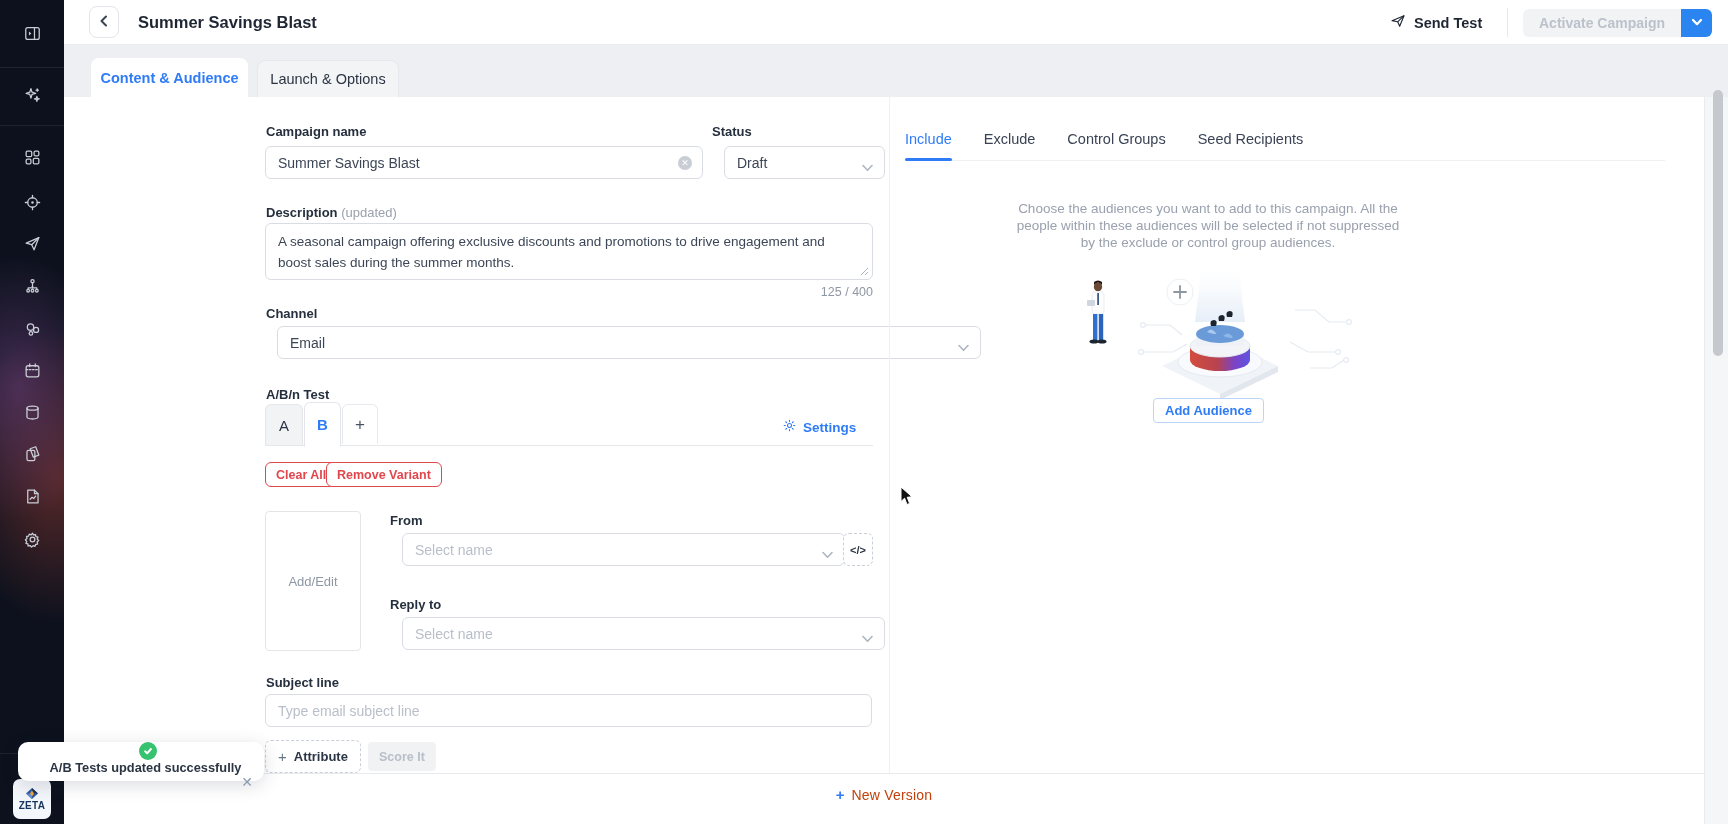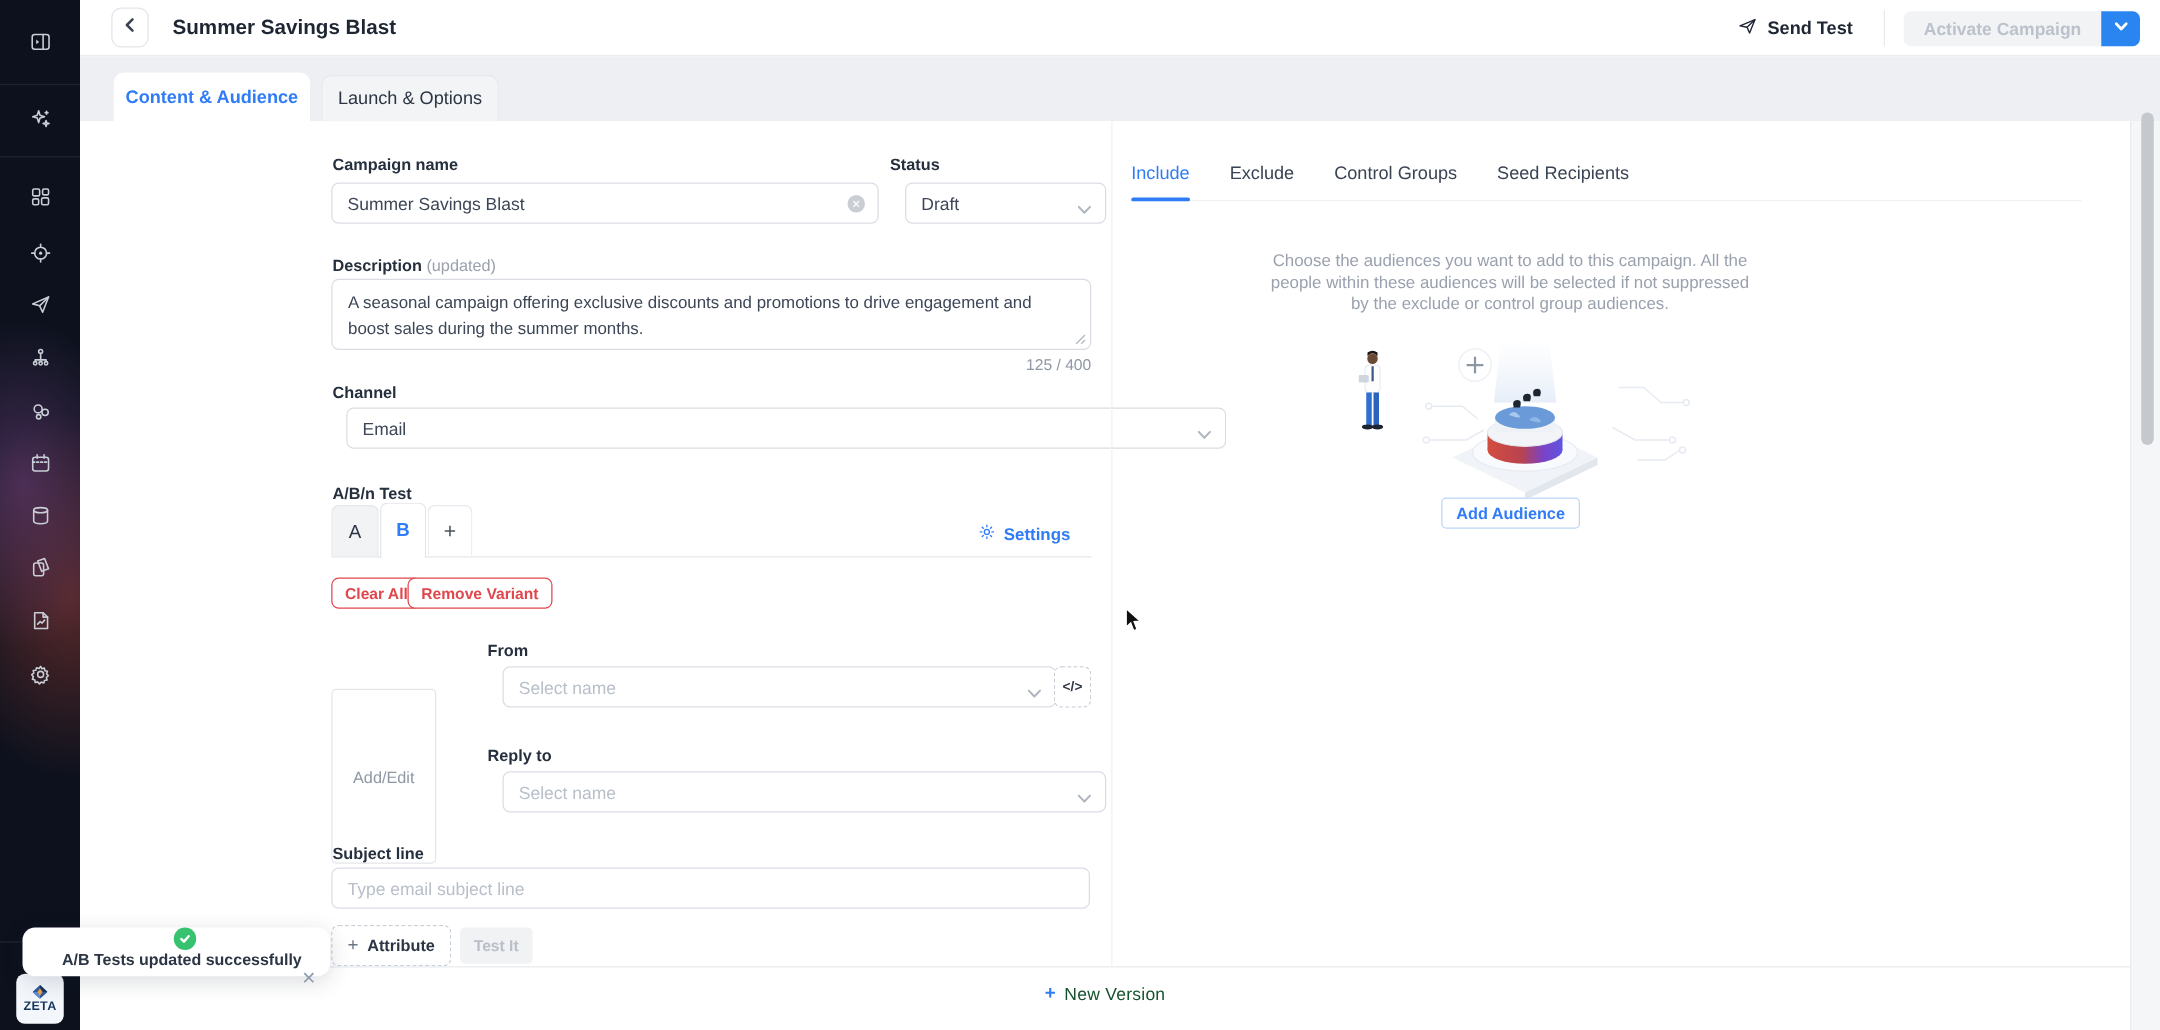--- a/index.html
+++ b/index.html
@@ -68,22 +68,22 @@
   .vtab-a { left:265px; top:404px; width:38px; height:41px; background:#f2f3f5; border:1px solid #e3e6ea; border-bottom:none; color:#2b3543; }
   .vtab-b { left:304px; top:402px; width:37px; height:45px; background:#fff; border:1px solid #e3e6ea; border-bottom:1px solid #fff; color:#2f7cf6; font-weight:700; z-index:4; }
   .vtab-add { left:342px; top:404px; width:36px; height:40px; background:#fff; border:1px solid #e6e9ed; border-bottom:none; color:#4a5261; font-size:17px; font-weight:400; }
   .vtab-line { position:absolute; left:265px; top:445px; width:608px; height:1px; background:#e5e8eb; z-index:3; }
   .settings-link { position:absolute; left:782px; top:418px; display:flex; align-items:center; gap:6px; cursor:pointer; z-index:4; }
   .settings-link svg { width:15px; height:15px; stroke:#2f7cf6; fill:none; stroke-width:1.7; stroke-linecap:round; stroke-linejoin:round; }
   .settings-link span { font-size:13.5px; font-weight:700; color:#2f7cf6; }
 
   .danger-btn { position:absolute; top:462px; height:25px; padding:0 10px; background:#fff; border:1px solid #e0474d; border-radius:6px;
     font-family:inherit; font-size:12.5px; font-weight:700; color:#e0474d; cursor:pointer; z-index:3; }
-  .addedit { position:absolute; left:265px; top:511px; width:84px; height:140px; background:#fff; border:1px solid #e3e6e9; border-radius:4px;
-    display:flex; align-items:center; justify-content:center; font-size:13px; color:#8e97a4; cursor:pointer; z-index:3;margin-top:40px; }
+  .addedit { position:absolute; left:265px; top:511px; width:96px; height:140px; background:#fff; border:1px solid #e3e6e9; border-radius:4px;
+    display:flex; align-items:center; justify-content:center; font-size:13px; color:#8e97a4; cursor:pointer; z-index:3; }
   .code-btn { position:absolute; left:843px; top:533px; width:30px; height:33px; border:1px dashed #c9cfd7; border-radius:6px; background:#fff;
     display:flex; align-items:center; justify-content:center; font-size:11px; font-weight:700; color:#2b3543; cursor:pointer; z-index:3; }
 
   .attr-btn { position:absolute; left:265px; top:740px; height:33px; padding:0 12px; background:#fff; border:1px dashed #c9cfd7; border-radius:6px;
     display:flex; align-items:center; gap:7px; cursor:pointer; z-index:4; font-family:inherit; }
   .attr-btn .plus { font-size:15px; color:#6b7686; font-weight:400; }
   .attr-btn .txt { font-size:13px; font-weight:700; color:#2b3543; }
   .score-btn { position:absolute; left:368px; top:742px; height:29px; padding:0 11px; background:#f1f2f4; border:none; border-radius:4px;
     font-family:inherit; font-size:12.5px; font-weight:700; color:#b9bfc8; cursor:not-allowed; z-index:4; }
 
@@ -96,21 +96,21 @@
   .aud-desc { position:absolute; left:1010px; top:200px; width:396px; text-align:center; font-size:13.5px; line-height:17px; color:#9aa1ae; z-index:3; }
   .illus { position:absolute; left:1085px; top:270px; width:270px; height:128px; z-index:3; }
   .add-audience { position:absolute; left:1153px; top:398px; width:111px; height:25px; background:#fff; border:1px solid #bcd6f8; border-radius:4px;
     font-family:inherit; font-size:13px; font-weight:700; color:#2f7cf6; cursor:pointer; z-index:3; }
 
   
   .footer-line { position:absolute; left:64px; top:773px; width:1640px; height:1px; background:#e8eaed; z-index:5; }
   .new-version { position:absolute; left:64px; top:786px; width:1640px; text-align:center; z-index:5; }
   .new-version .link { display:inline-flex; align-items:center; gap:7px; cursor:pointer; }
   .new-version .plus { color:#2f7cf6; font-size:15px; font-weight:700; }
-  .new-version .txt { font-size:14px; color:#14532d; letter-spacing:.2px; }
+  .new-version .txt { font-size:14px; color:#c2410c; letter-spacing:.2px; }
 
   
   .toast { position:absolute; left:18px; top:742px; width:246px; height:39px; background:#fff; border-radius:10px;
     box-shadow:0 4px 18px rgba(30,40,60,.16); display:flex; align-items:center; z-index:20;flex-direction:column; }
   .toast .check { width:18px; height:18px; border-radius:50%; background:#36c26e; margin-left:13px; display:flex; align-items:center; justify-content:center; flex:none; }
   .toast .check svg { width:10px; height:10px; stroke:#fff; stroke-width:2.4; fill:none; stroke-linecap:round; stroke-linejoin:round; }
   .toast .msg { margin-left:9px; font-size:12.8px; font-weight:700; color:#2b3543; white-space:nowrap; }
   .toast .close { margin-left:auto; margin-right:11px; font-size:14px; color:#8d9bb0; cursor:pointer; line-height:1; }
 
   
@@ -229,21 +229,21 @@
 
   <div class="lbl" style="left:266px; top:675px;">Subject line</div>
   <div class="inp" style="left:265px; top:694px; width:607px; height:33px;">
     <input placeholder="Type email subject line" style="">
   </div>
 
   <div class="attr-btn">
     <span class="plus">+</span>
     <span class="txt">Attribute</span>
   </div>
-  <button class="score-btn">Test It</button>
+  <button class="score-btn">Score It</button>
 
   <div class="panel-vdiv"></div>
   <div class="aud-tabs">
     <div class="aud-tab active">Include</div>
     <div class="aud-tab">Exclude</div>
     <div class="aud-tab">Control Groups</div>
     <div class="aud-tab">Seed Recipients</div>
   </div>
   <div class="aud-desc">Choose the audiences you want to add to this campaign. All the people within these audiences will be selected if not suppressed by the exclude or control group audiences.</div>
 

